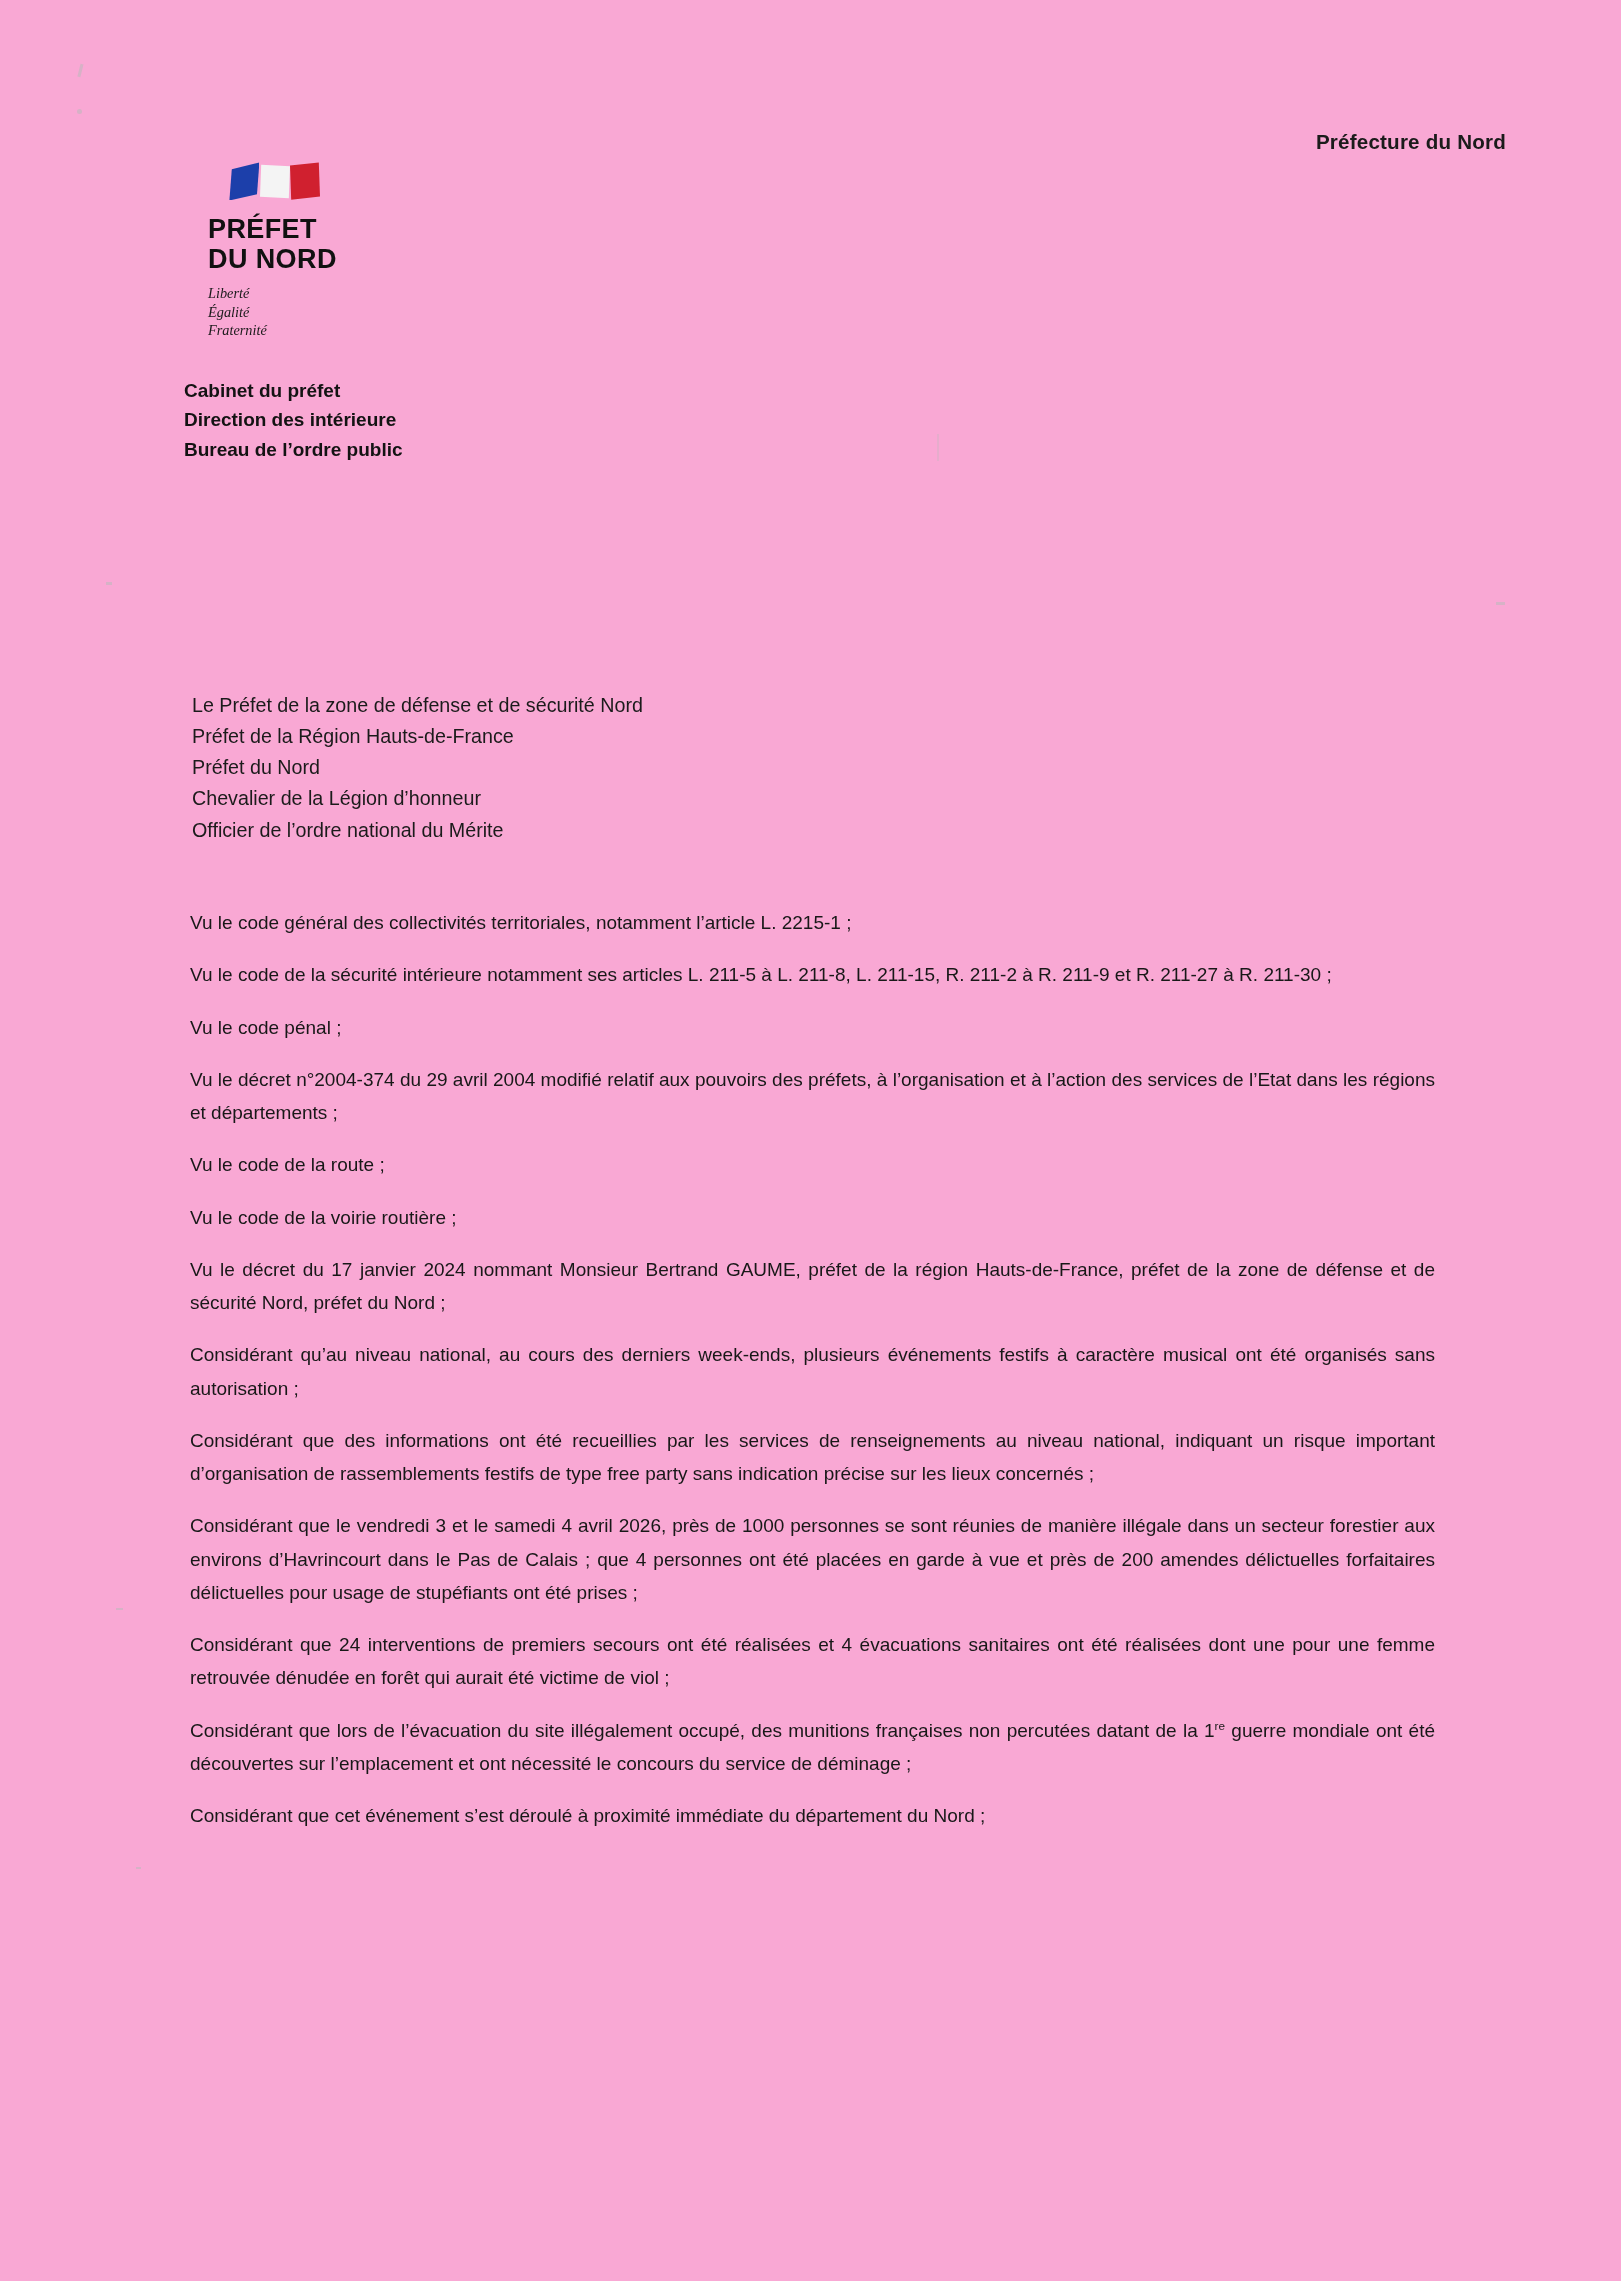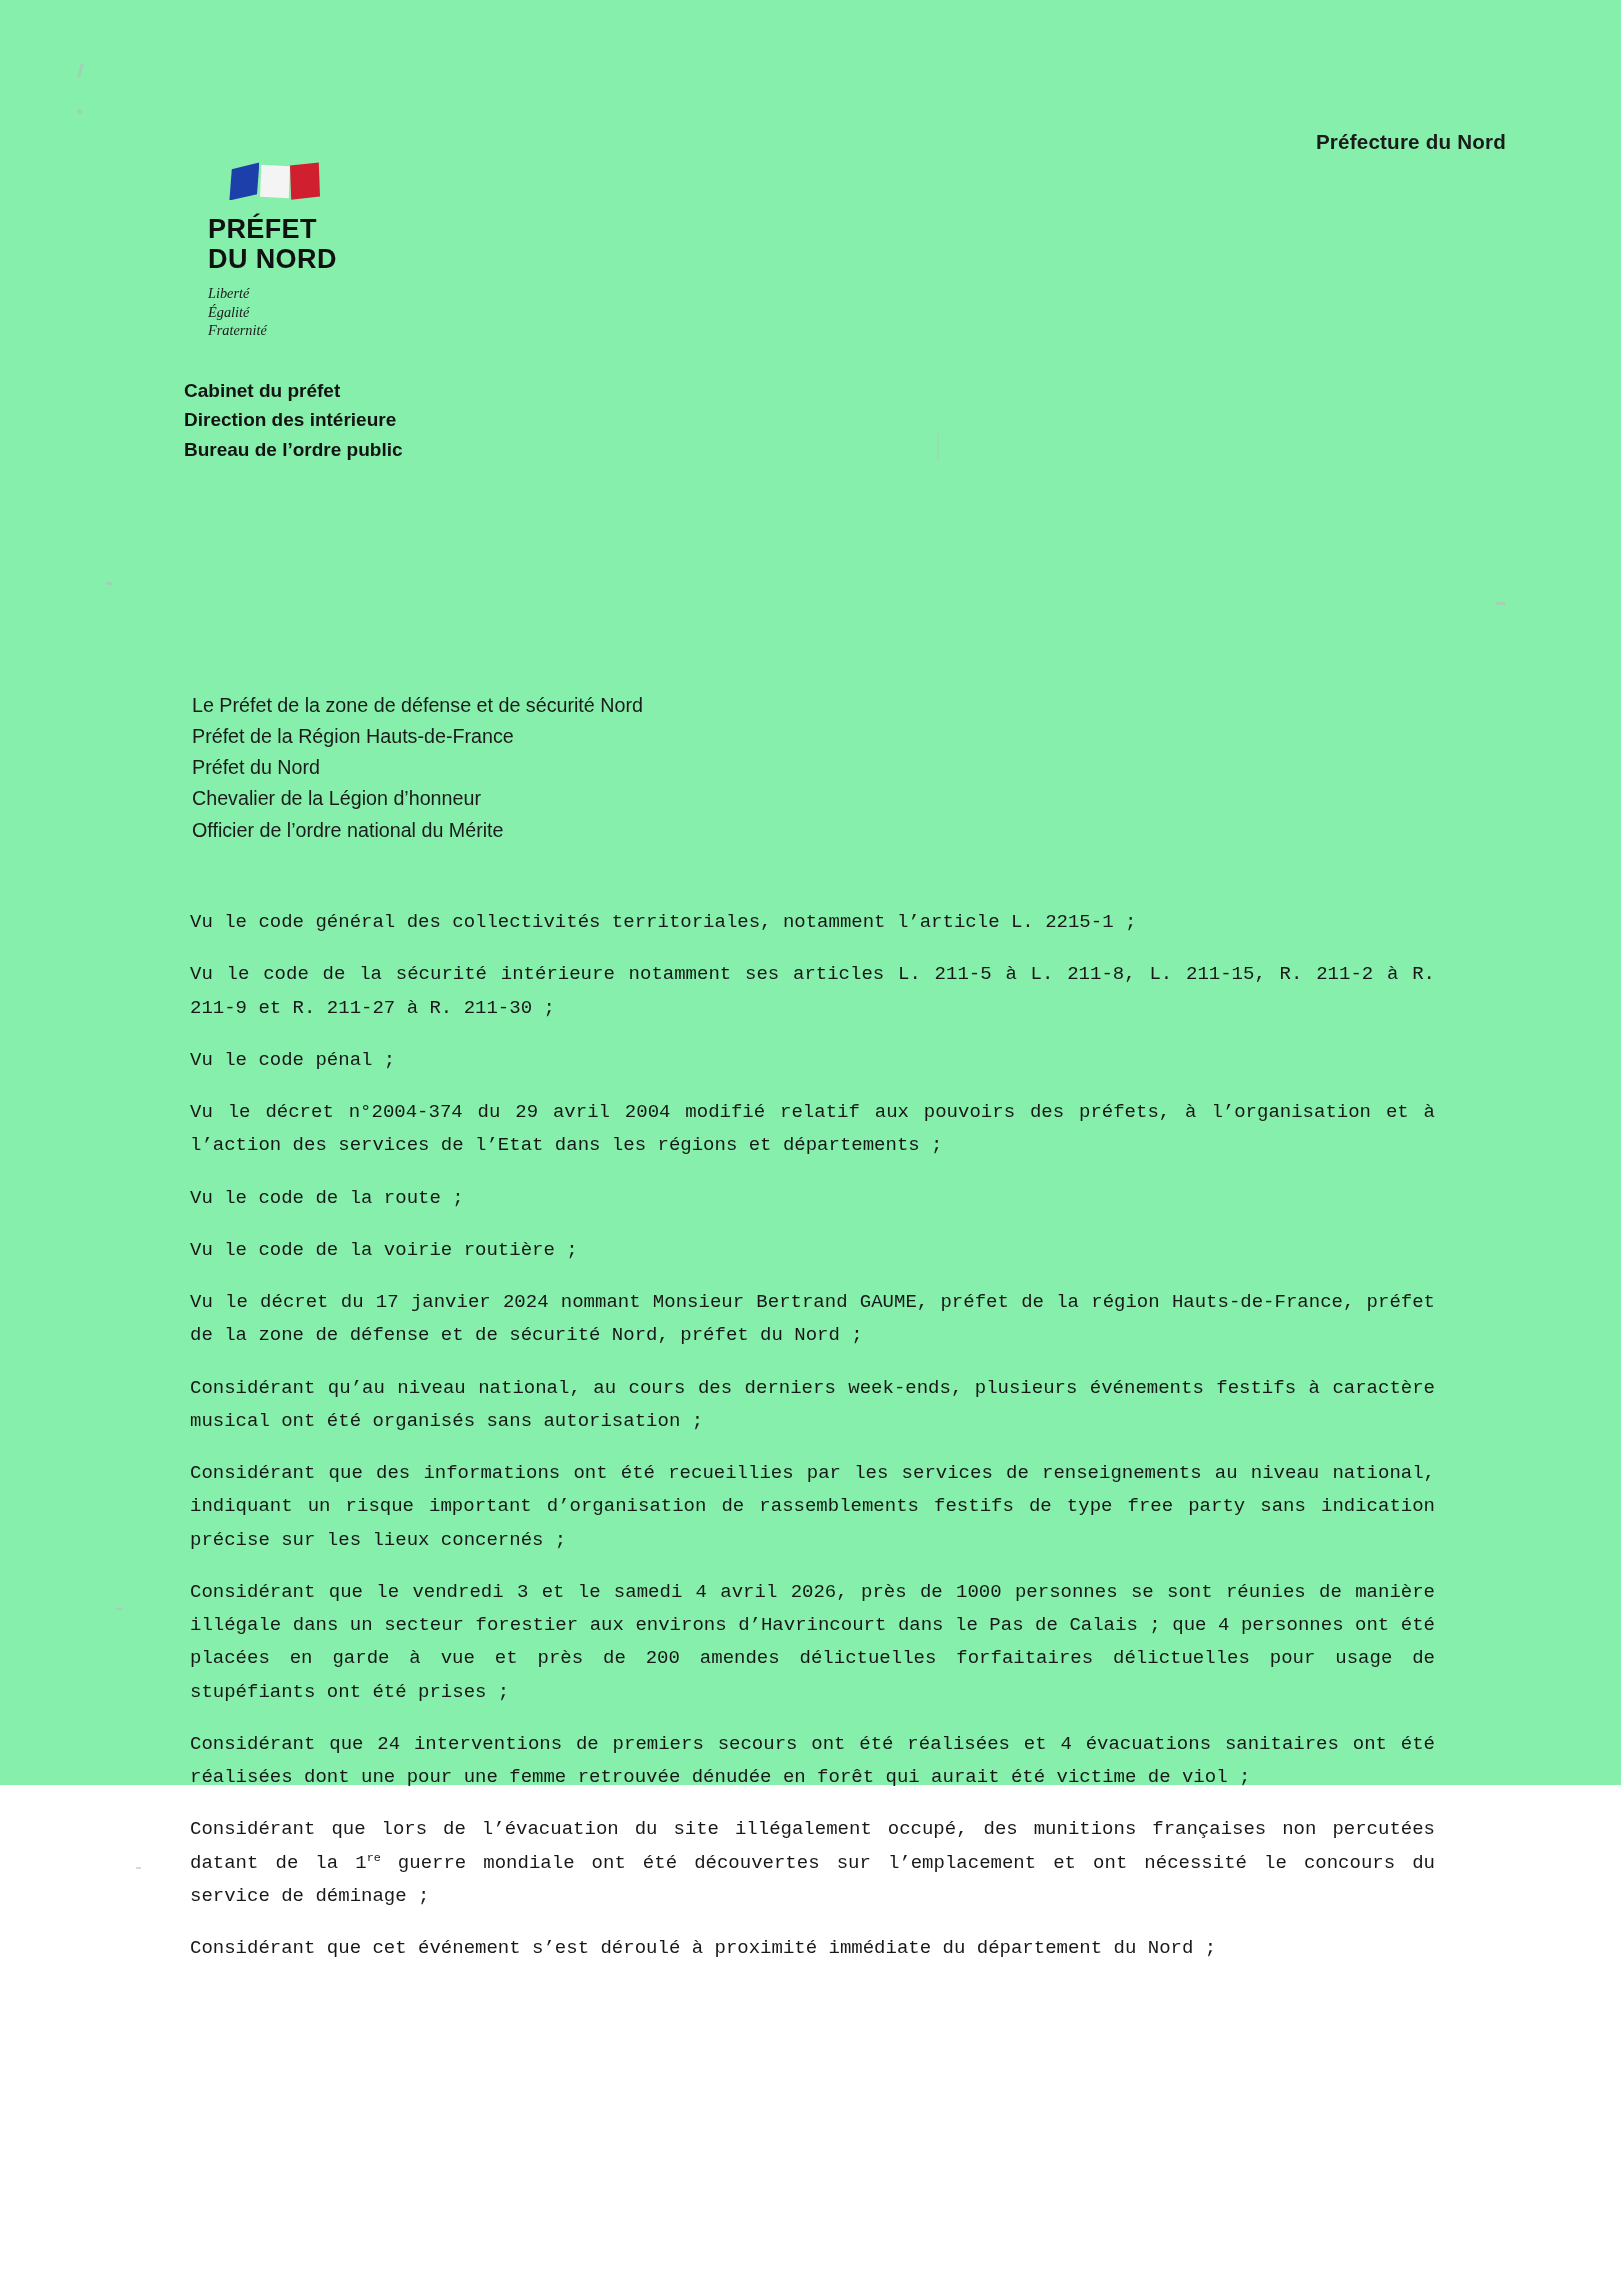--- a/index.html
+++ b/index.html
@@ -11,22 +11,22 @@
     width: 1621px;
     height: 2293px;
     font-family: "Liberation Sans", sans-serif;
     color: #141414;
     position: relative;
     overflow: hidden;
   }
   .page {
     position: relative;
     width: 1621px;
-    height: 1785px;
-    background: #86efac;
+    height: 2281px;
+    background: #f9a8d4;
   }
   
   .scan-speck {
     position: absolute;
     background: #b9b9b9;
     opacity: .55;
   }
   .header-right {
     position: absolute;
     top: 130px;
@@ -101,21 +101,20 @@
     text-align: left;
     font-size: 19.7px;
     line-height: 1.58;
     color: #1b1b1b;
   }
   .body-text {
     position: absolute;
     top: 887px;
     left: 190px;
     width: 1245px;
-    font-family: Liberation Mono, monospace;
   }
   .para {
     font-size: 19px;
     line-height: 1.75;
     text-align: justify;
     text-justify: inter-word;
     margin-bottom: 19px;
     color: #181818;
   }
   .para:last-child { margin-bottom: 0; }

